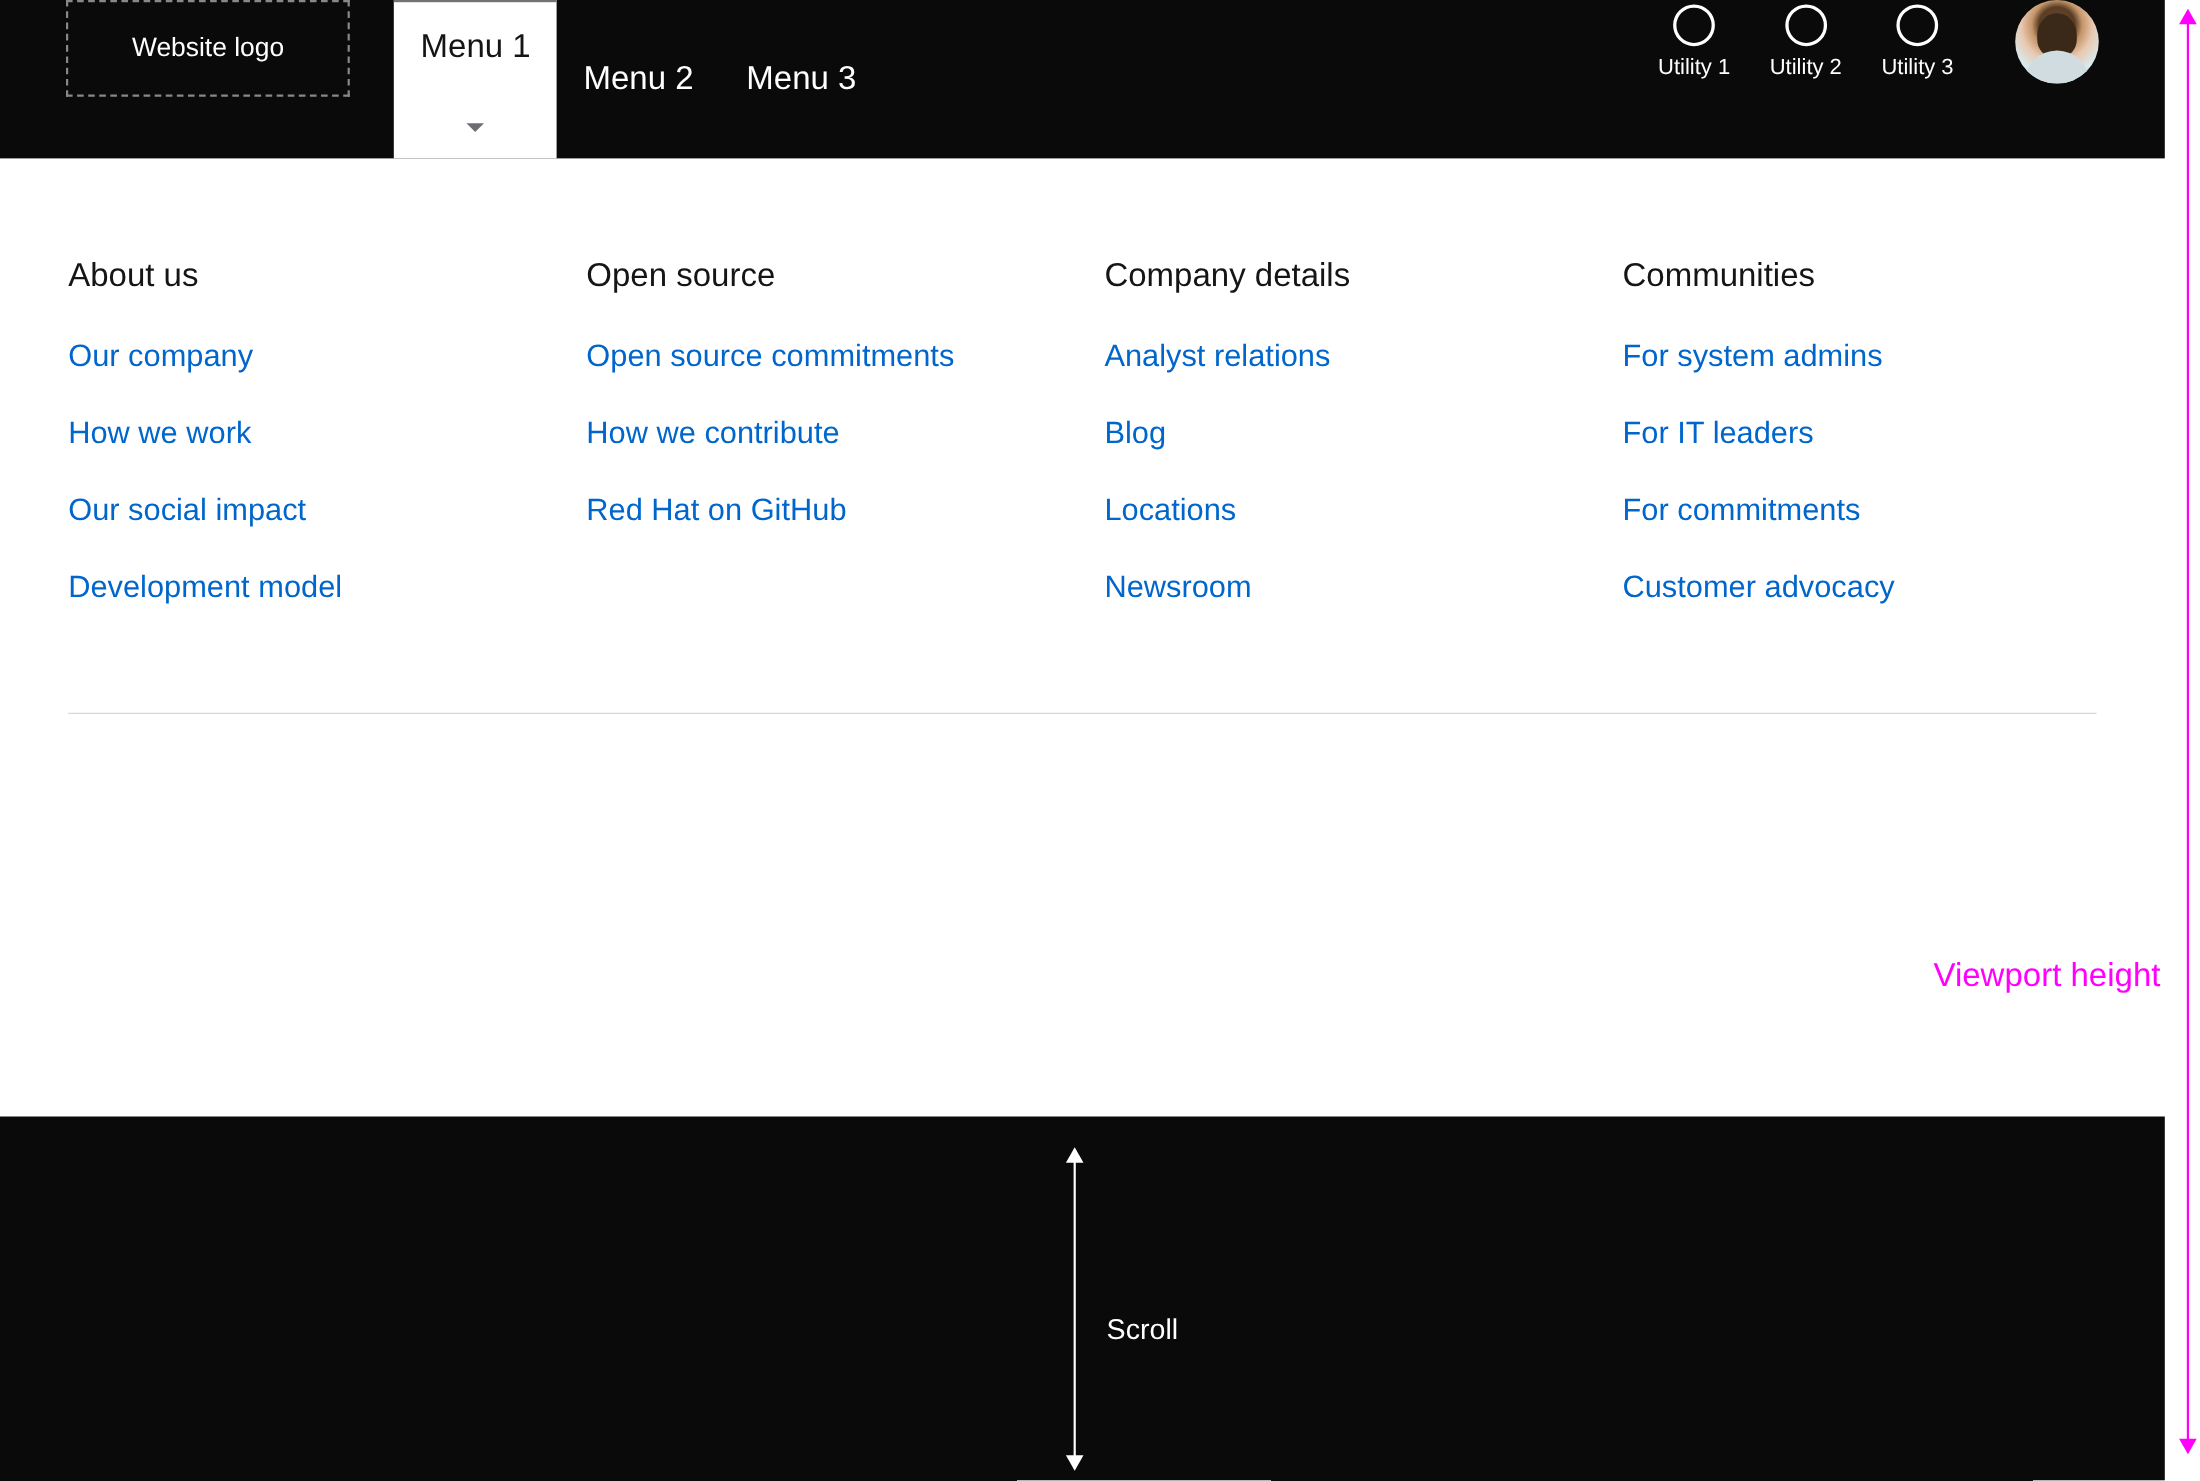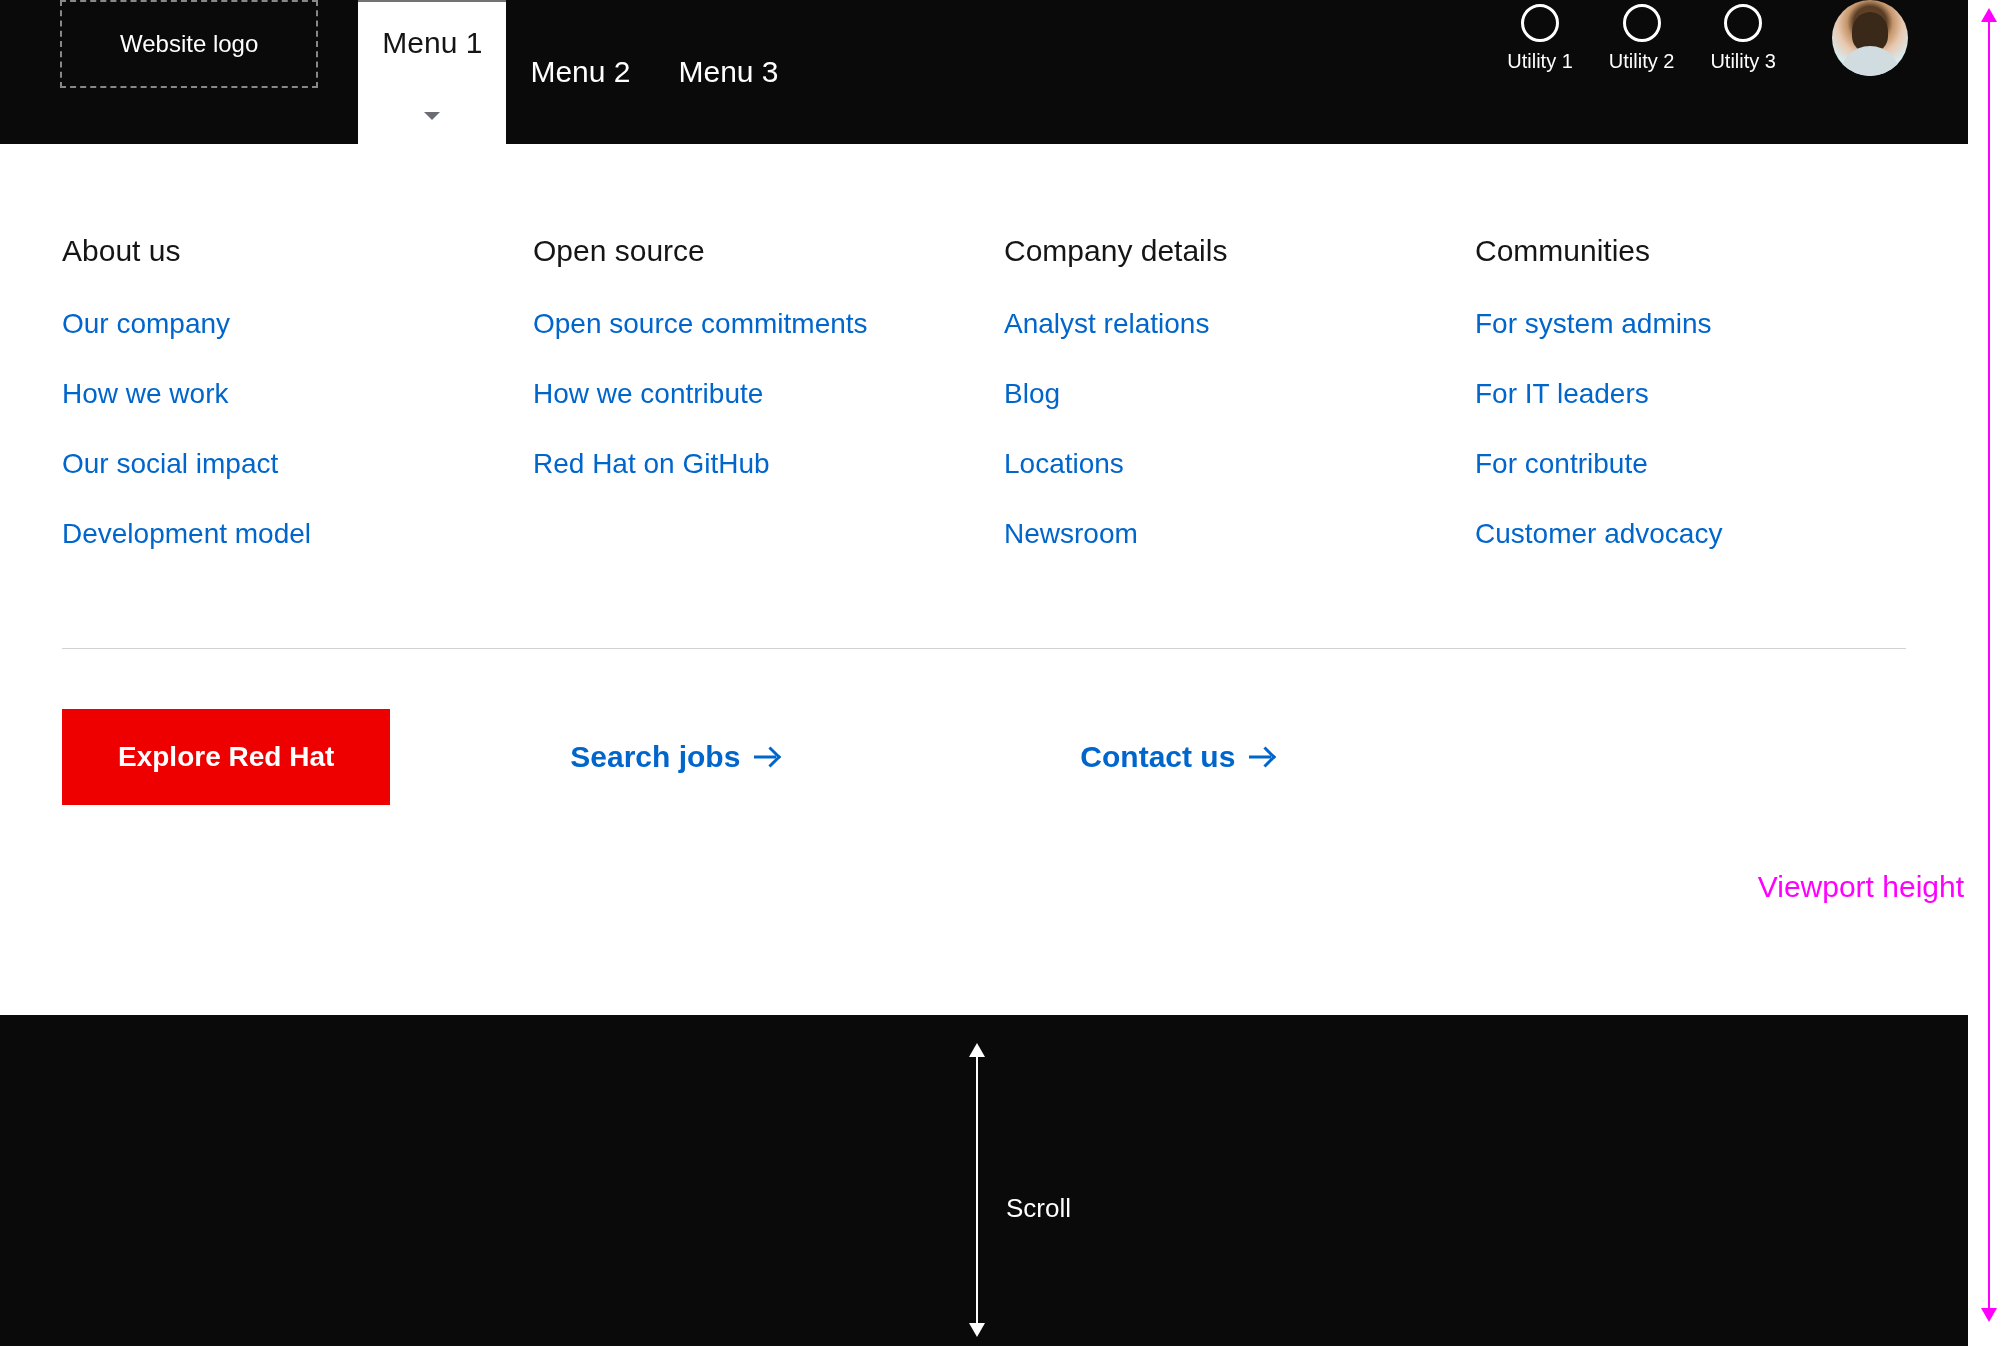--- a/index.html
+++ b/index.html
@@ -361,36 +361,25 @@
       <h3>Company details</h3>
       <a>Analyst relations</a>
       <a>Blog</a>
       <a>Locations</a>
       <a>Newsroom</a>
     </div>
     <div class="menu-column">
       <h3>Communities</h3>
       <a>For system admins</a>
       <a>For IT leaders</a>
-      <a>For contribute</a>
+      <a>For commitments</a>
       <a>Customer advocacy</a>
     </div>
   </div>
   <div class="divider"></div>
-  <div class="cta-row">
-    <button class="cta-button">Explore Red Hat</button>
-    <a class="cta-link search-jobs">
-      <span>Search jobs</span>
-      <span class="arrow-right"></span>
-    </a>
-    <a class="cta-link contact-us">
-      <span>Contact us</span>
-      <span class="arrow-right"></span>
-    </a>
-  </div>
 </section>
 
 <div class="bottom-section">
   <div class="scroll-indicator">
     <div class="scroll-arrow-line"></div>
     <span class="scroll-label">Scroll</span>
   </div>
 </div>
 
 <div class="viewport-indicator">

